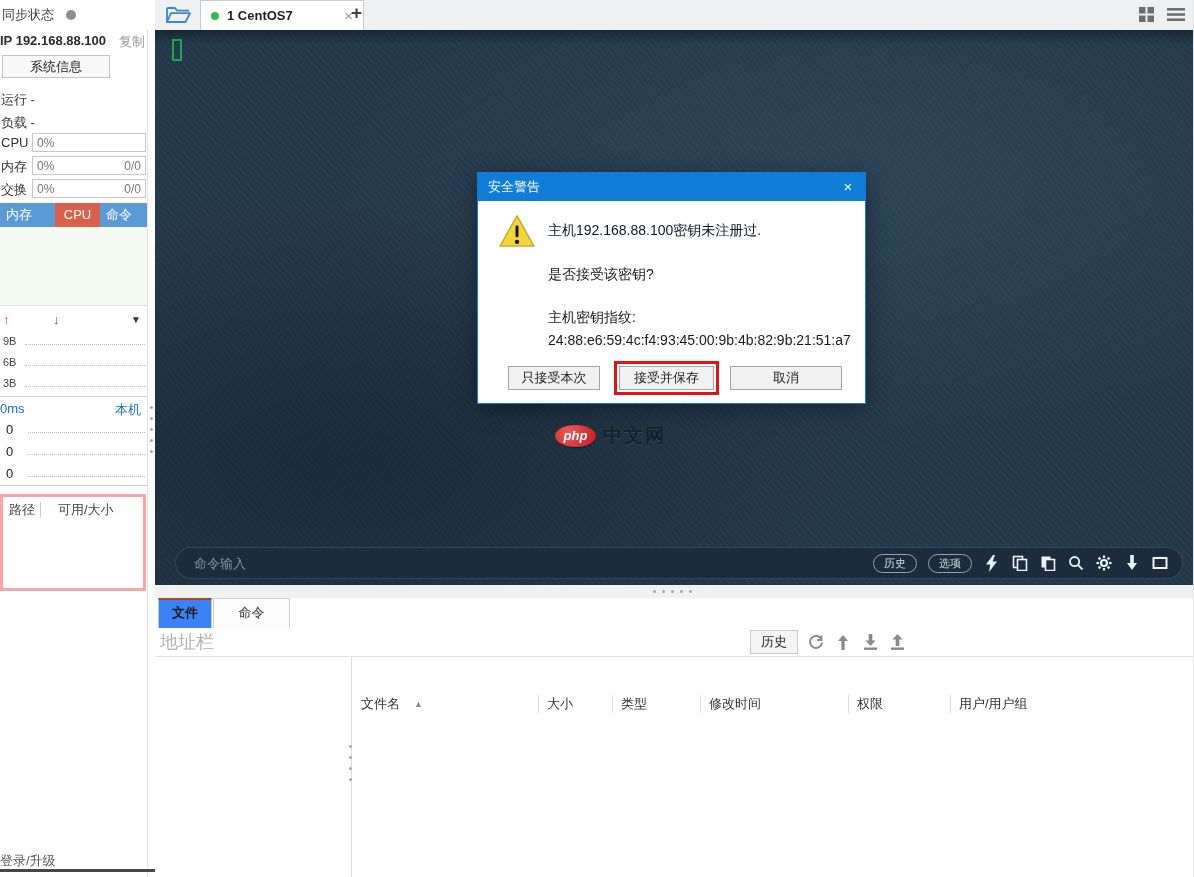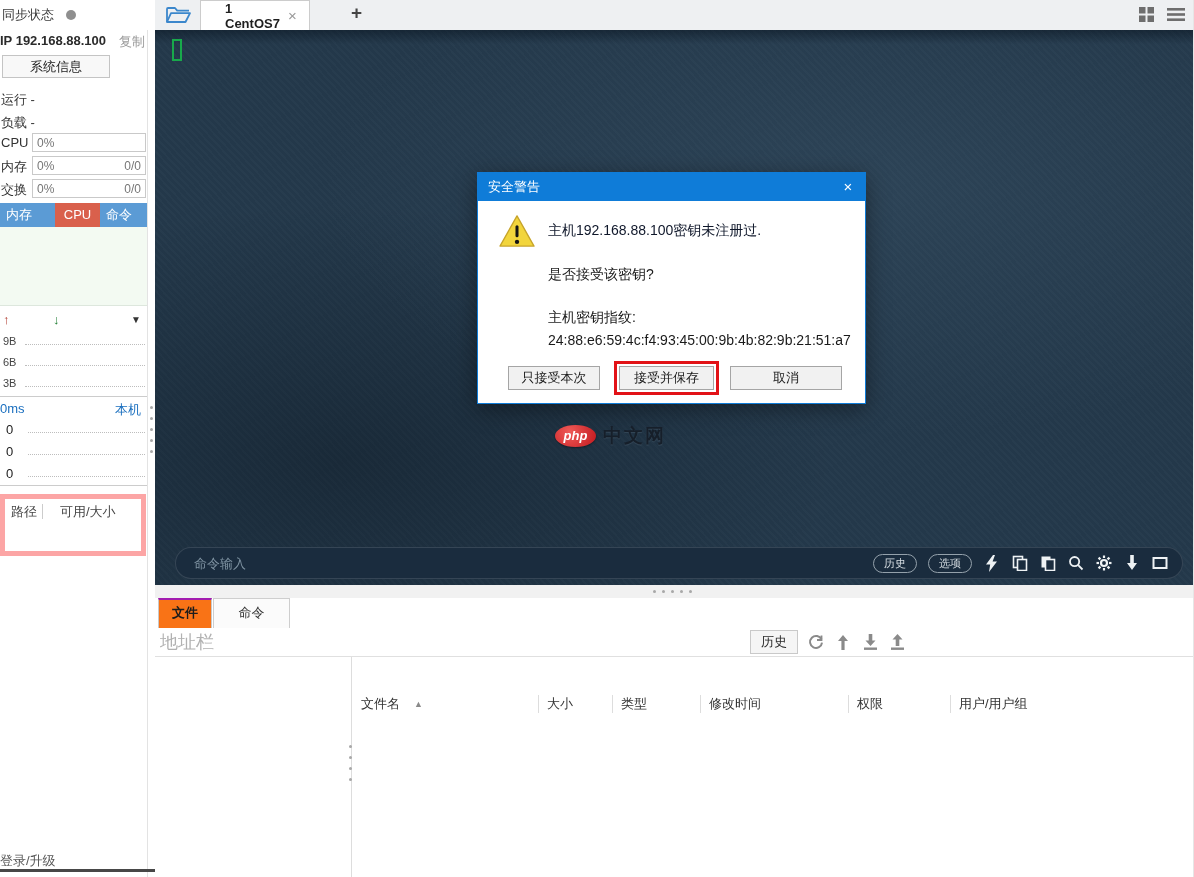--- a/index.html
+++ b/index.html
@@ -35,39 +35,39 @@
   .net-graph { position:absolute; left:0; top:331px; width:147px; height:66px; border-bottom:1px solid #ccc; }
   .tick-row { position:absolute; left:0; width:147px; height:14px; }
   .tick-row .tick { position:absolute; left:3px; top:0; font-size:11px; color:#444; }
   .tick-row .dots { position:absolute; left:25px; right:2px; top:9px; border-top:1px dotted #bdbdbd; }
   .ping-box { position:absolute; left:0; top:401px; width:147px; height:85px; border-bottom:1px solid #ccc; }
   .ping-head { position:absolute; left:0; top:0; width:147px; font-size:13px; color:#1a6fbf; }
   .ping-head .target { position:absolute; right:6px; top:0; }
   .ping-row { position:absolute; left:0; width:147px; height:14px; }
   .ping-row .zero { position:absolute; left:6px; top:0; font-size:13px; color:#222; }
   .ping-row .dots { position:absolute; left:28px; right:2px; top:10px; border-top:1px dotted #bdbdbd; }
-  .disk-box { position:absolute; left:0; top:494px; width:146px; height:62px; border:5px solid #fca5a5;padding-left:23px; }
+  .disk-box { position:absolute; left:0; top:494px; width:146px; height:97px; border:3px solid #fca5a5;padding-left:23px; }
   .disk-head { position:absolute; left:0; top:4px; font-size:13px; color:#444; width:100%; }
   .disk-head .path { position:absolute; left:6px; }
   .disk-head .sep { position:absolute; left:37px; top:1px; height:15px; width:1px; background:#ccc; }
   .disk-head .avail { position:absolute; left:47px;margin-left:8px; }
   .login-link { position:absolute; left:0; bottom:7px; width:147px; text-align:left; font-size:13px; color:#565656; cursor:pointer; }
   .vdots { position:absolute; display:flex; flex-direction:column; gap:8px; }
   .vdots i, .hdots i { width:3px; height:3px; border-radius:50%; background:#a8a8a8; display:block; }
   .sidebar-drag { left:150px; top:406px; }
   .bottom-edge { position:absolute; left:0; top:869px; width:460px; height:3px; background:#474747; }
 
   
   .main { position:absolute; left:155px; top:0; width:1039px; height:877px; border-right:1px solid #e6e6e6; }
 
   
   .tabbar { position:absolute; left:0; top:0; width:100%; height:30px; background:#eef0f2; }
   .folder-btn { position:absolute; left:10px; top:5px; width:26px; height:20px; cursor:pointer; }
-  .session-tab { position:absolute; left:45px; top:0; width:110px; height:30px; background:#fff;
-    border:1px solid #ccc; border-bottom:none; display:flex; align-items:center; padding:0 16px; gap:8px; cursor:pointer; }
+  .session-tab { position:absolute; left:45px; top:0; width:164px; height:30px; background:#fff;
+    border:1px solid #ccc; border-bottom:none; display:flex; align-items:center; padding:0 10px; gap:8px; cursor:pointer; }
   .green-dot { width:8px; height:8px; border-radius:50%; background:#2fbe4f; }
   .session-label { font-size:13px; font-weight:bold; color:#1f1f1f; flex:1; }
   .tab-close { color:#999; font-size:15px; line-height:14px; cursor:pointer; }
   .new-tab { position:absolute; left:196px; top:2px; font-size:19px; color:#444; font-weight:bold; cursor:pointer; }
   .top-right { position:absolute; right:8px; top:6px; display:flex; gap:12px; align-items:center; }
 
   
   .terminal { position:absolute; left:0; top:30px; width:100%; height:555px;
     background-color:#24394b;
     background-image:
@@ -117,22 +117,22 @@
     padding:2px 10px; line-height:13px; cursor:pointer; }
   .cmd-icon { width:17px; height:17px; display:flex; align-items:center; justify-content:center; cursor:pointer; }
 
   
   .hsplit { position:absolute; left:0; top:585px; width:100%; height:13px; background:#f1f1f1; }
   .hdots { position:absolute; left:498px; top:5px; display:flex; gap:6px; }
 
   
   .bottom { position:absolute; left:0; top:598px; width:100%; height:279px; background:#fff; }
   .b-tab { position:absolute; top:0; height:30px; font-size:13px; text-align:center; cursor:pointer; }
-  .b-tab.files { left:3px; width:54px; background:#f97316; border:1px solid #c9c9c9; border-bottom:none;
-    border-top:2px solid #a21caf; font-weight:bold; color:#1c1c1c; line-height:26px; }
+  .b-tab.files { left:3px; width:54px; background:#3b82f6; border:1px solid #c9c9c9; border-bottom:none;
+    border-top:2px solid #c2410c; font-weight:bold; color:#1c1c1c; line-height:26px; }
   .b-tab.cmds { left:58px; width:77px; background:#fbfbfb; border:1px solid #cecece; border-bottom:none;
     color:#333; line-height:27px; }
   .addr-row { position:absolute; left:0; top:30px; width:100%; height:28px; }
   .addr-input { position:absolute; left:5px; top:3px; width:520px; height:22px; border:none; outline:none;
     font-size:18px; font-family:"Liberation Sans",sans-serif; color:#0369a1; }
   .addr-input::placeholder { color:#b1b1b1; opacity:1; }
   .addr-right { position:absolute; left:595px; top:2px; display:flex; align-items:center; gap:9px; }
   .hist-btn { background:#f5f5f5; border:1px solid #c9c9c9; font-size:13px; color:#2b2b2b;
     padding:2px 10px; cursor:pointer; }
   .b-icon { width:18px; height:18px; display:flex; align-items:center; justify-content:center; cursor:pointer; }

